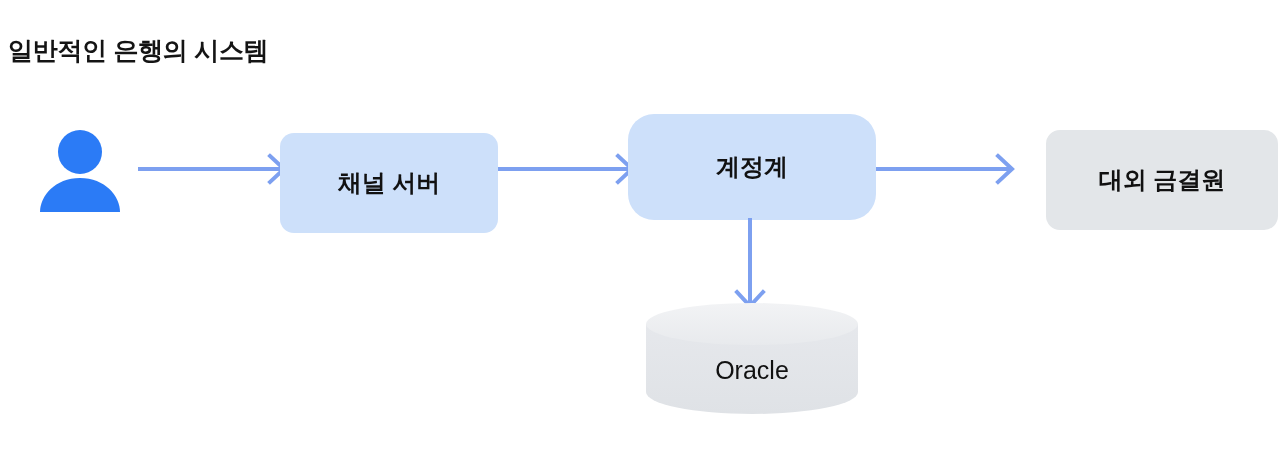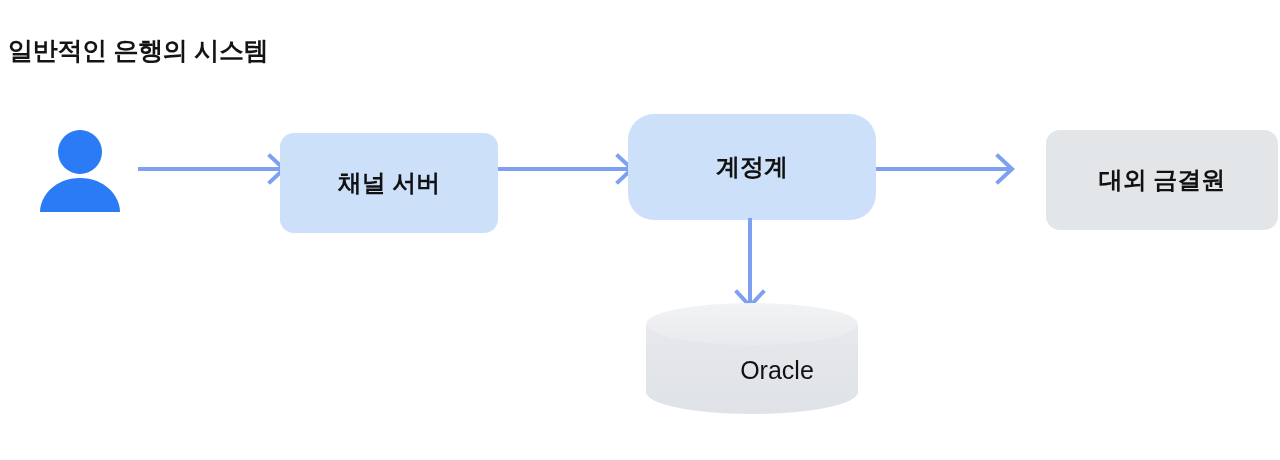--- a/index.html
+++ b/index.html
@@ -73,21 +73,21 @@
 
   #db-cylinder {
     position: absolute;
     left: 644px;
     top: 302px;
     width: 216px;
     height: 112px;
   }
   #db-label {
     position: absolute;
-    left: 669px;
+    left: 644px;
     top: 356px;
     width: 216px;
     text-align: center;
     font-size: 25px;
     font-weight: normal;
     color: #111111;
     pointer-events: none;
   }
 </style>
 </head>

